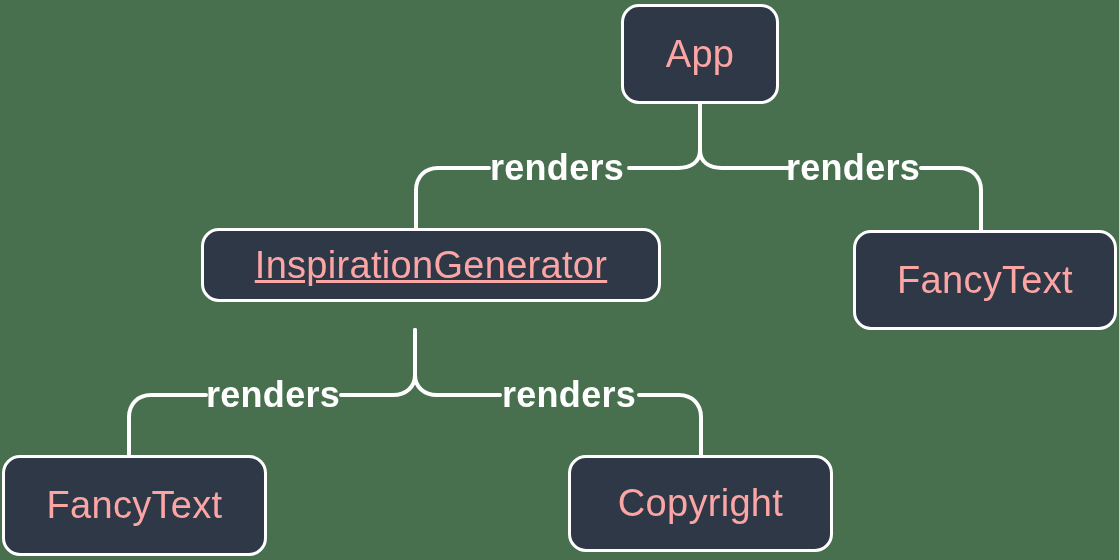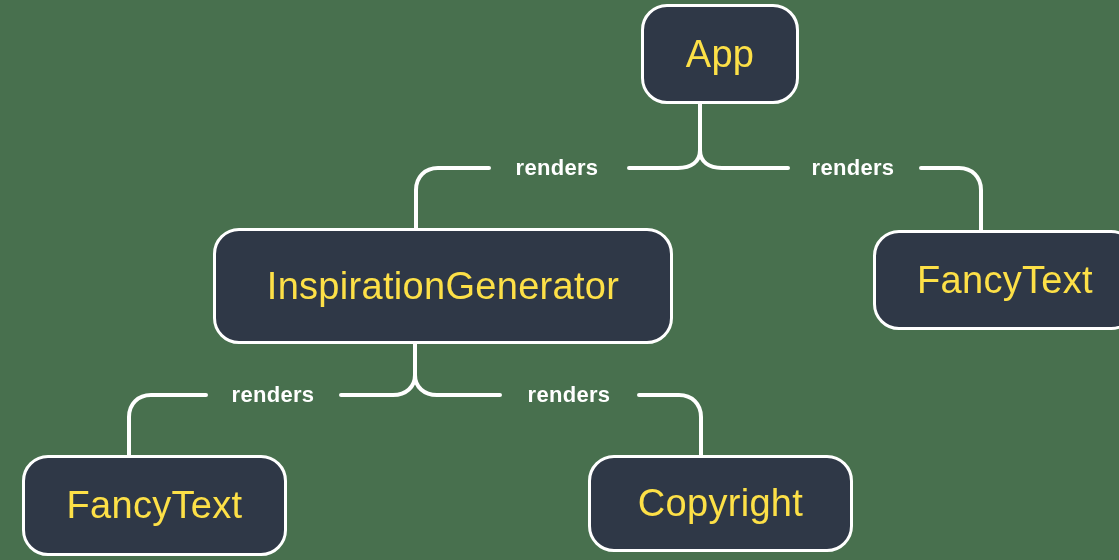--- a/index.html
+++ b/index.html
@@ -19,41 +19,40 @@
     fill: none;
     stroke: #FFFFFF;
     stroke-width: 4;
     stroke-linecap: round;
   }
   .node {
     position: absolute;
     box-sizing: border-box;
     background: #2F3847;
     border: 3px solid #FFFFFF;
-    border-radius: 26px;
+    border-radius: 18px;
     display: flex;
     align-items: center;
     justify-content: center;
-    color: #fde047;
+    color: #fca5a5;
     font-size: 38px;
     font-weight: 500;
     letter-spacing: 0.3px;
     white-space: nowrap;
-    margin-left: 20px;
   }
   .node-app       { left: 621px; top: 4px;   width: 158px; height: 100px; }
-  .node-ig        { left: 193px; top: 228px; width: 460px; height: 116px; }
+  .node-ig        { left: 201px; top: 228px; width: 460px; height: 74px; text-decoration: underline; }
   .node-ft-top    { left: 853px; top: 230px; width: 264px; height: 100px; }
   .node-ft-bottom { left: 2px;   top: 455px; width: 265px; height: 101px; }
   .node-copyright { left: 568px; top: 455px; width: 265px; height: 97px; justify-content: center;  }
   .edge-label {
     position: absolute;
     transform: translate(-50%, -50%);
     color: #FFFFFF;
-    font-size: 22px;
+    font-size: 36px;
     font-weight: 700;
     letter-spacing: 0.3px;
     white-space: nowrap;
   }
   .edge-label-0 { left: 557px; top: 168px; }
   .edge-label-1 { left: 853px; top: 168px; }
   .edge-label-2 { left: 273px; top: 395px; }
   .edge-label-3 { left: 569px; top: 395px; }
 </style>
 </head>

